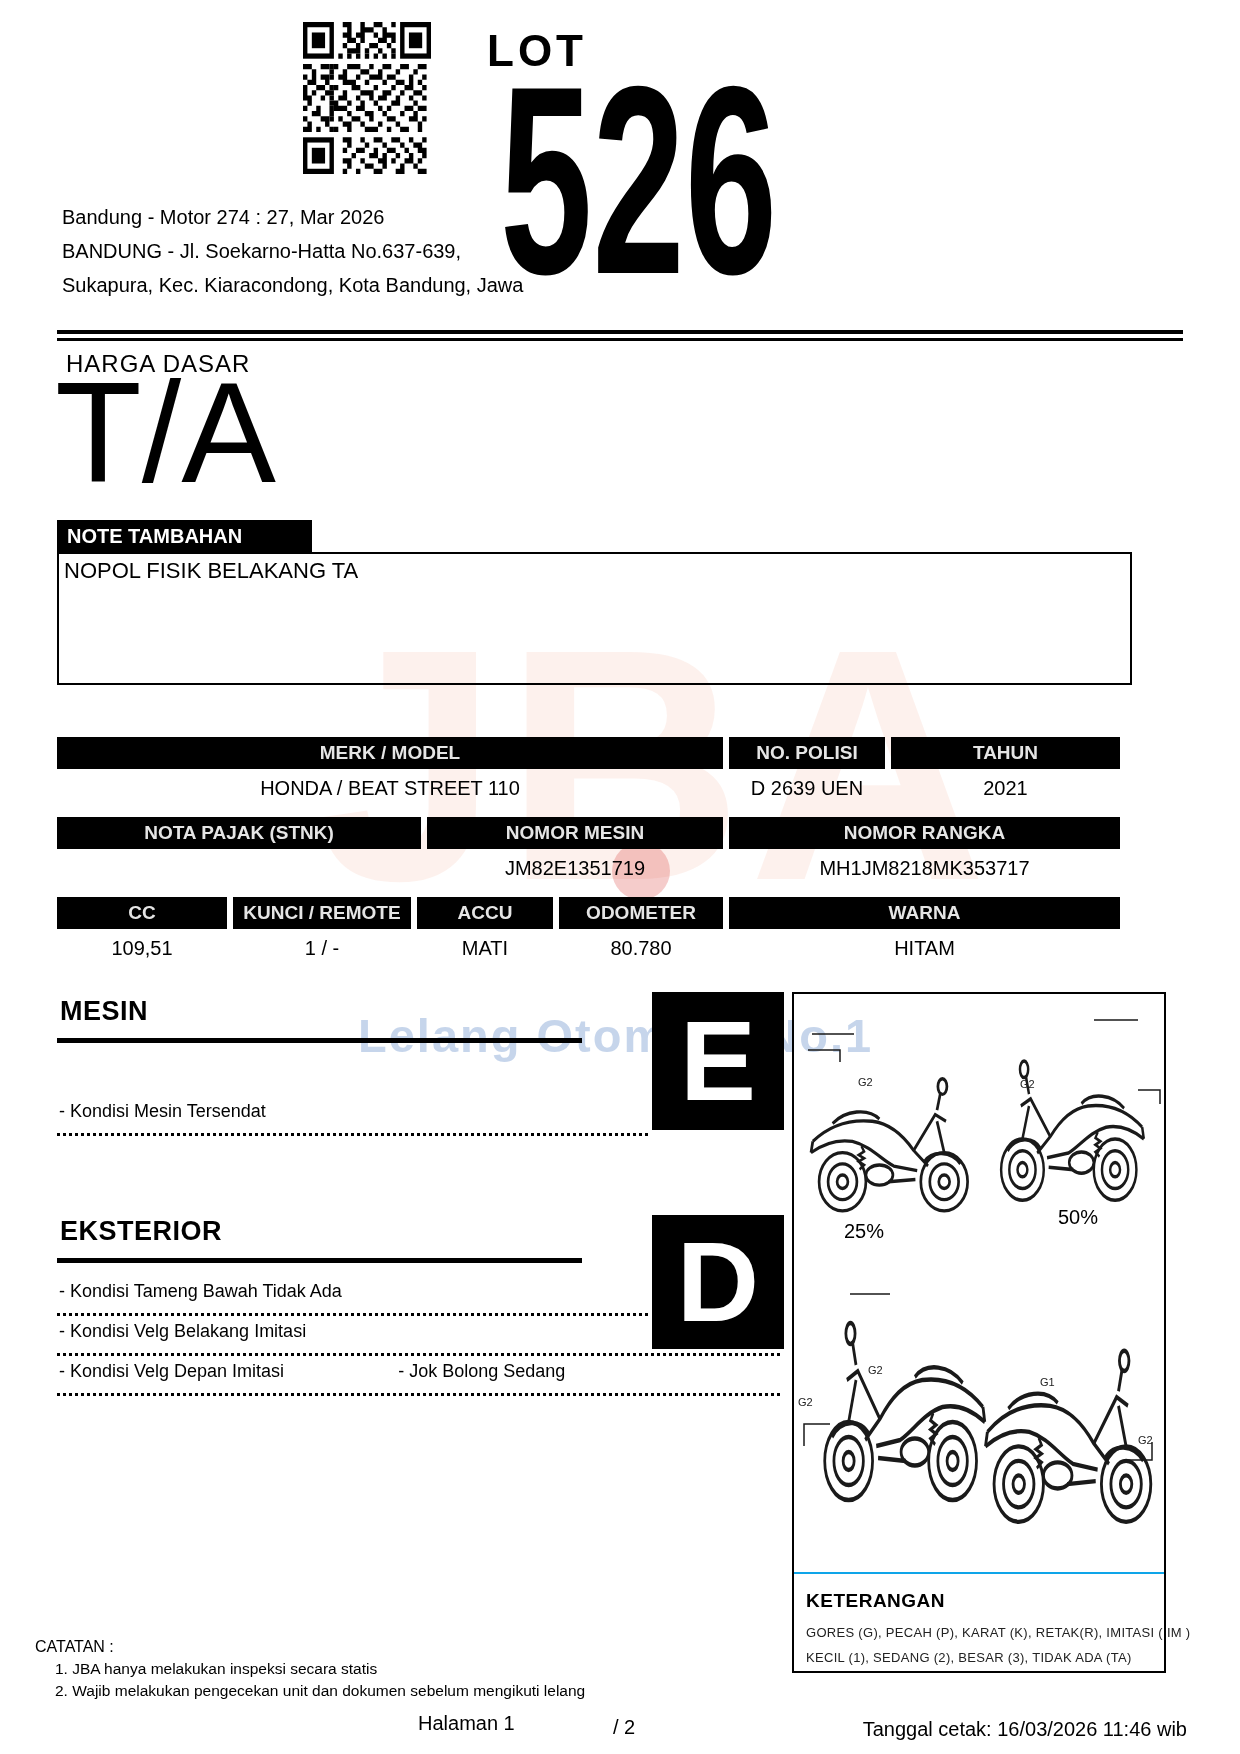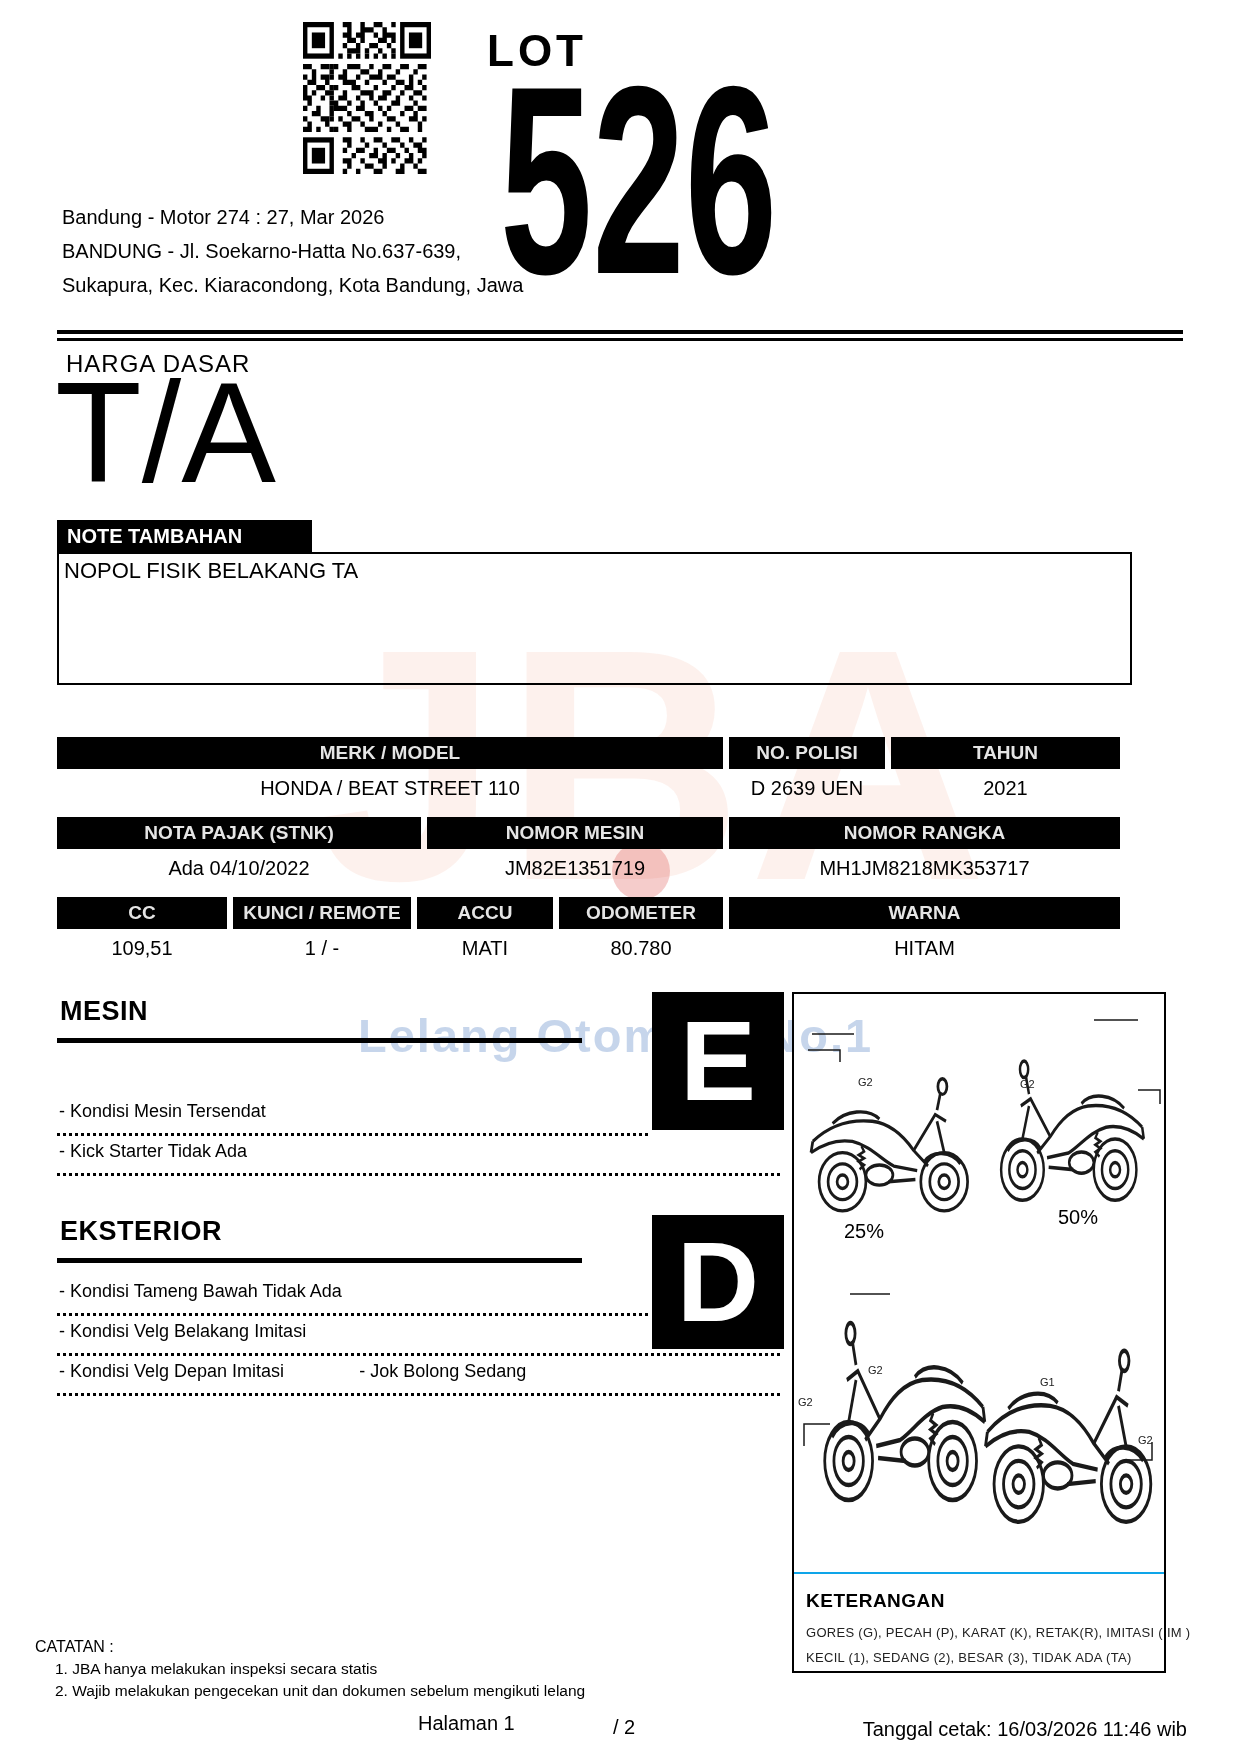--- a/index.html
+++ b/index.html
@@ -134,50 +134,48 @@
   <div class="abs th" style="left:57px;top:737px;width:666px">MERK / MODEL</div>
   <div class="abs th" style="left:729px;top:737px;width:156px">NO. POLISI</div>
   <div class="abs th" style="left:891px;top:737px;width:229px">TAHUN</div>
   <div class="abs tv" style="left:57px;top:777px;width:666px">HONDA / BEAT STREET 110</div>
   <div class="abs tv" style="left:729px;top:777px;width:156px">D 2639 UEN</div>
   <div class="abs tv" style="left:891px;top:777px;width:229px">2021</div>
 
   <div class="abs th" style="left:57px;top:817px;width:364px">NOTA PAJAK (STNK)</div>
   <div class="abs th" style="left:427px;top:817px;width:296px">NOMOR MESIN</div>
   <div class="abs th" style="left:729px;top:817px;width:391px">NOMOR RANGKA</div>
-  <div class="abs tv" style="left:57px;top:857px;width:364px">Ada 04/10/2022</div>
   <div class="abs tv" style="left:427px;top:857px;width:296px">JM82E1351719</div>
   <div class="abs tv" style="left:729px;top:857px;width:391px">MH1JM8218MK353717</div>
 
   <div class="abs th" style="left:57px;top:897px;width:170px">CC</div>
   <div class="abs th" style="left:233px;top:897px;width:178px">KUNCI / REMOTE</div>
   <div class="abs th" style="left:417px;top:897px;width:136px">ACCU</div>
   <div class="abs th" style="left:559px;top:897px;width:164px">ODOMETER</div>
   <div class="abs th" style="left:729px;top:897px;width:391px">WARNA</div>
   <div class="abs tv" style="left:57px;top:937px;width:170px">109,51</div>
   <div class="abs tv" style="left:233px;top:937px;width:178px">1 / -</div>
   <div class="abs tv" style="left:417px;top:937px;width:136px">MATI</div>
   <div class="abs tv" style="left:559px;top:937px;width:164px">80.780</div>
   <div class="abs tv" style="left:729px;top:937px;width:391px">HITAM</div>
 
   <div class="abs sec-title" style="left:60px;top:996px">MESIN</div>
   <div class="abs sec-rule" style="left:57px;top:1038px;width:525px"></div>
   <div class="abs item-row" style="left:57px;top:1092px;width:591px">- Kondisi Mesin Tersendat</div>
-  <div class="abs item-row" style="left:57px;top:1132px;width:723px">- Kick Starter Tidak Ada</div>
   <div class="abs grade-box" style="left:652px;top:992px;height:138px">
     <div class="grade-letter" style="line-height:138px">E</div>
   </div>
 
   <div class="abs sec-title" style="left:60px;top:1216px">EKSTERIOR</div>
   <div class="abs sec-rule" style="left:57px;top:1258px;width:525px"></div>
   <div class="abs item-row" style="left:57px;top:1272px;width:591px">- Kondisi Tameng Bawah Tidak Ada</div>
   <div class="abs item-row" style="left:57px;top:1312px;width:723px">- Kondisi Velg Belakang Imitasi</div>
   <div class="abs item-row" style="left:57px;top:1352px;width:723px">
     <span>- Kondisi Velg Depan Imitasi</span>
-    <span style="display:inline-block;margin-left:70px">- Jok Bolong Sedang</span>
+    <span style="display:inline-block;margin-left:109px">- Jok Bolong Sedang</span>
   </div>
   <div class="abs grade-box" style="left:652px;top:1215px;height:134px">
     <div class="grade-letter" style="line-height:134px">D</div>
   </div>
 
   <div class="abs diagram-box">
     <svg class="diagram-canvas" viewBox="0 0 370 577">
       <defs>
         <g id="scooter" stroke="#1a1a1a" stroke-width="3" fill="none">
           <circle cx="45" cy="98" r="26"></circle>

